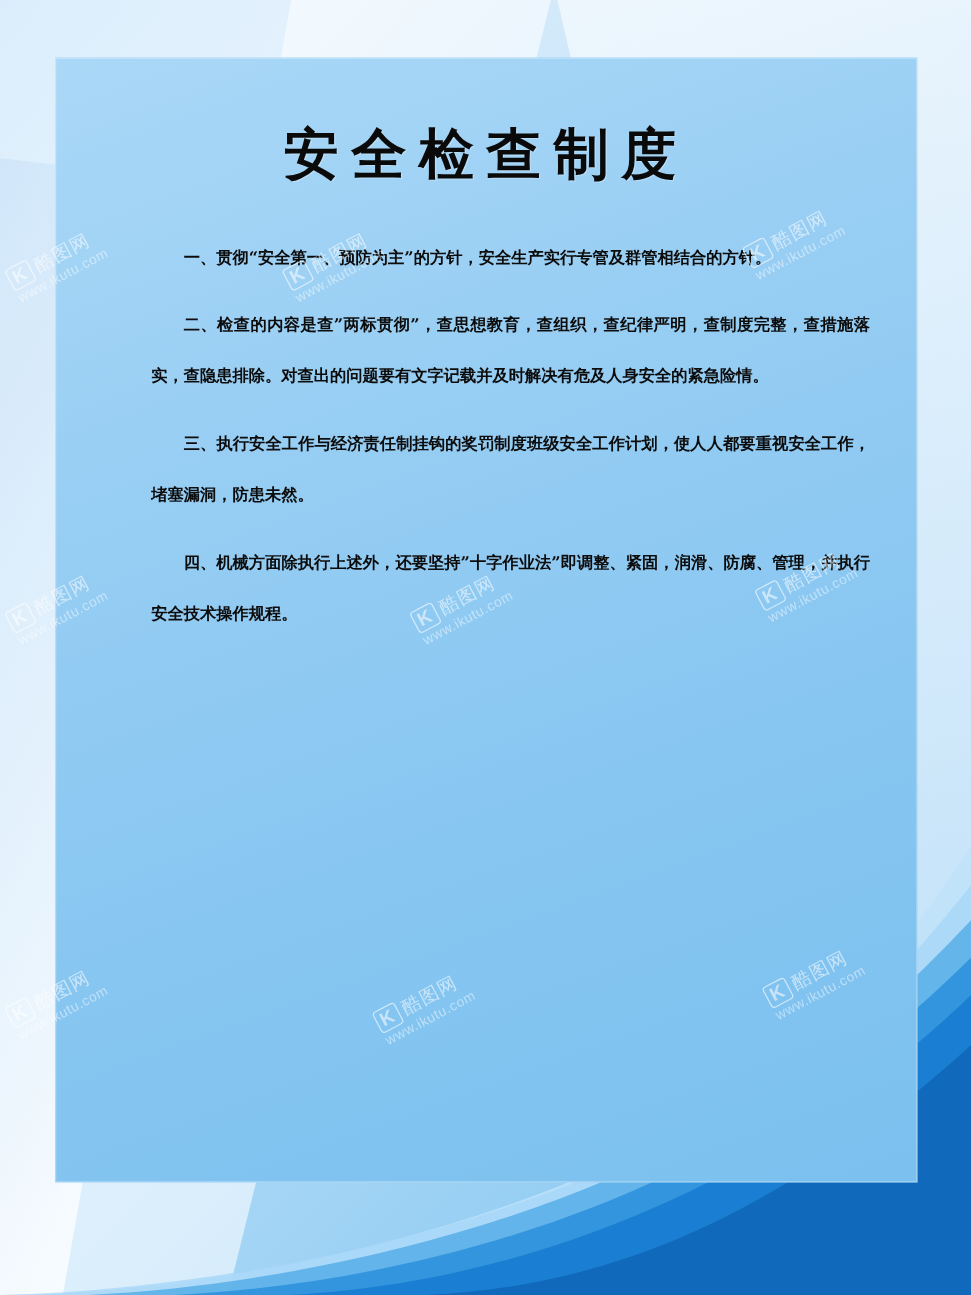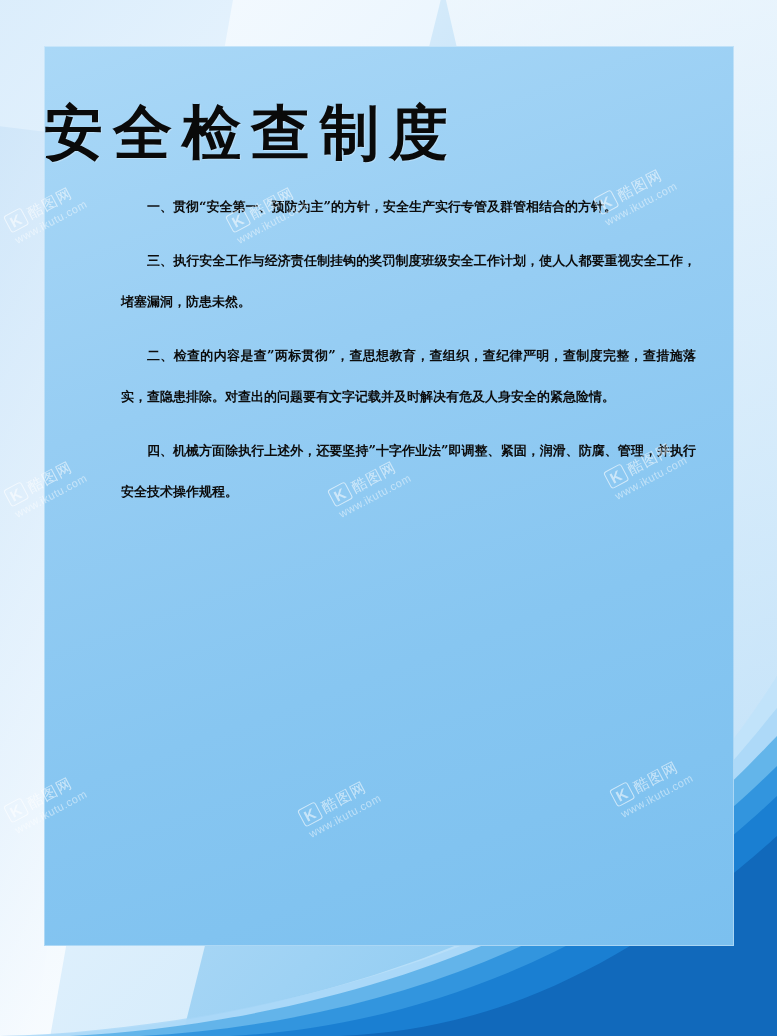--- a/index.html
+++ b/index.html
@@ -73,23 +73,24 @@
     height: 900px;
     background: linear-gradient(160deg, #aad8f7 0%, #96cdf3 35%, #87c6f1 65%, #7bc0ef 100%);
     box-shadow: 0 0 0 1px rgba(255,255,255,.35) inset;
   }
 
   .title {
     position: absolute;
     top: 48px;
     left: 0;
     width: 100%;
+    text-align: center;
     font-family: Liberation Serif, serif;
     font-weight: 700;
-    font-size: 59px;
+    font-size: 44px;
     letter-spacing: 10px;
     color: #0a0a0a;
     text-shadow: 1px 1px 0 rgba(255,255,255,.25);
   }
 
   .body-text {
     position: absolute;
     top: 140px;
     left: 42px;
     right: 38px;
@@ -161,22 +162,22 @@
     <path d="M140,420 C300,412 460,368 580,300 C680,243 740,186 777,150 L777,420 Z" fill="#2f93dd" opacity="0.95"></path>
     <path d="M230,420 C360,414 490,374 600,312 C690,261 745,210 777,180 L777,420 Z" fill="#1a7fd2"></path>
     <path d="M340,420 C450,415 540,384 630,330 C700,288 748,246 777,220 L777,420 Z" fill="#1169bb"></path>
   </svg>
 
   <div class="panel">
     <div class="title">安全检查制度</div>
 
     <div class="body-text">
       <p class="para">一、贯彻“安全第一、预防为主”的方针，安全生产实行专管及群管相结合的方针。</p>
+      <p class="para">二、检查的内容是查”两标贯彻”，查思想教育，查组织，查纪律严明，查制度完整，查措施落实，查隐患排除。对查出的问题要有文字记载并及时解决有危及人身安全的紧急险情。</p>
       <p class="para">三、执行安全工作与经济责任制挂钩的奖罚制度班级安全工作计划，使人人都要重视安全工作，堵塞漏洞，防患未然。</p>
-      <p class="para">二、检查的内容是查”两标贯彻”，查思想教育，查组织，查纪律严明，查制度完整，查措施落实，查隐患排除。对查出的问题要有文字记载并及时解决有危及人身安全的紧急险情。</p>
       <p class="para">四、机械方面除执行上述外，还要坚持”十字作业法”即调整、紧固，润滑、防腐、管理，并执行安全技术操作规程。</p>
     </div>
   </div>
 
   <div class="wm wm-a">
     <span class="mark">K</span><span>酷图网</span>
     <span class="sub">www.ikutu.com</span>
   </div>
   <div class="wm wm-b">
     <span class="mark">K</span><span>酷图网</span>

